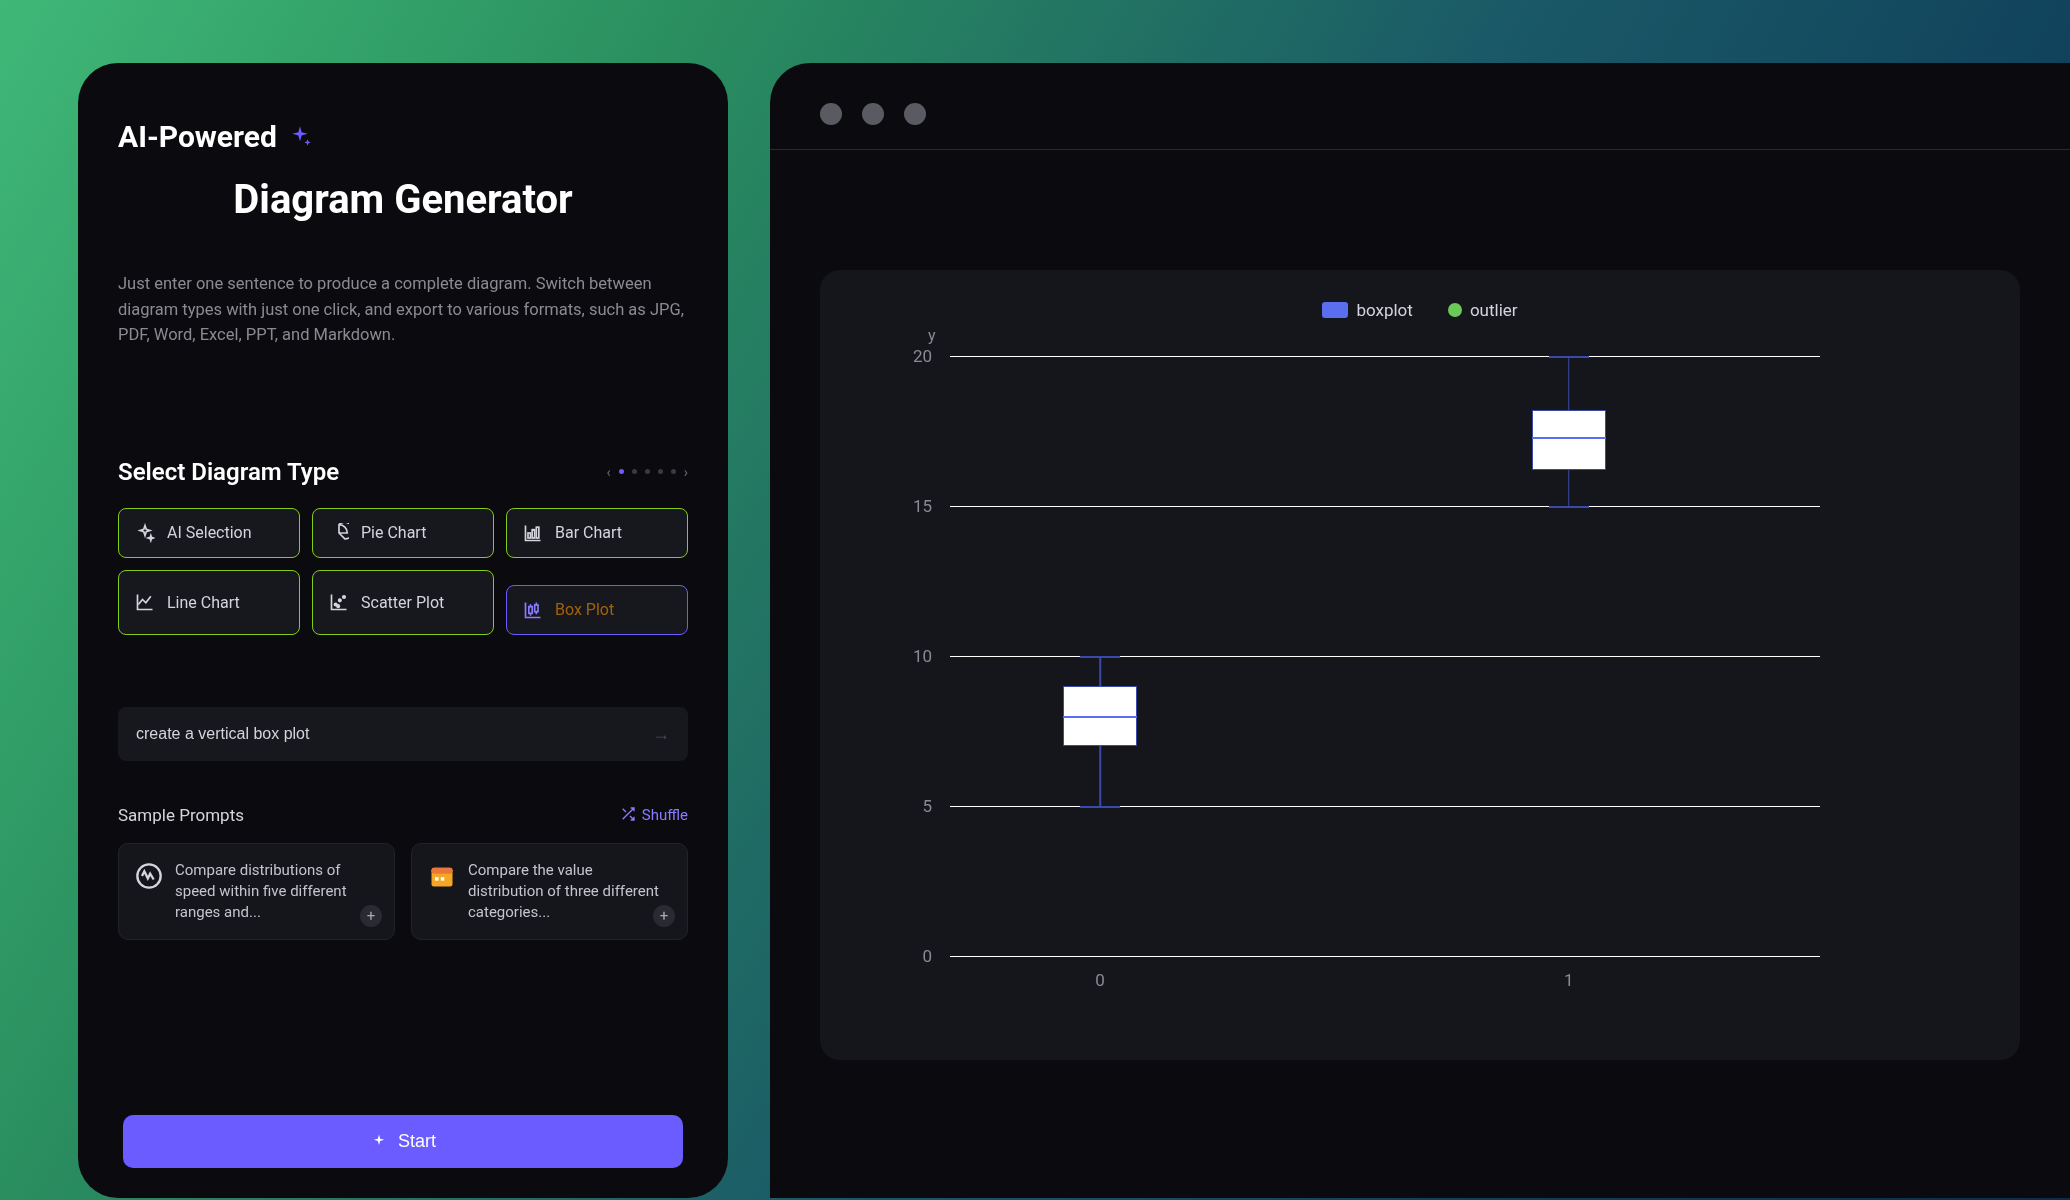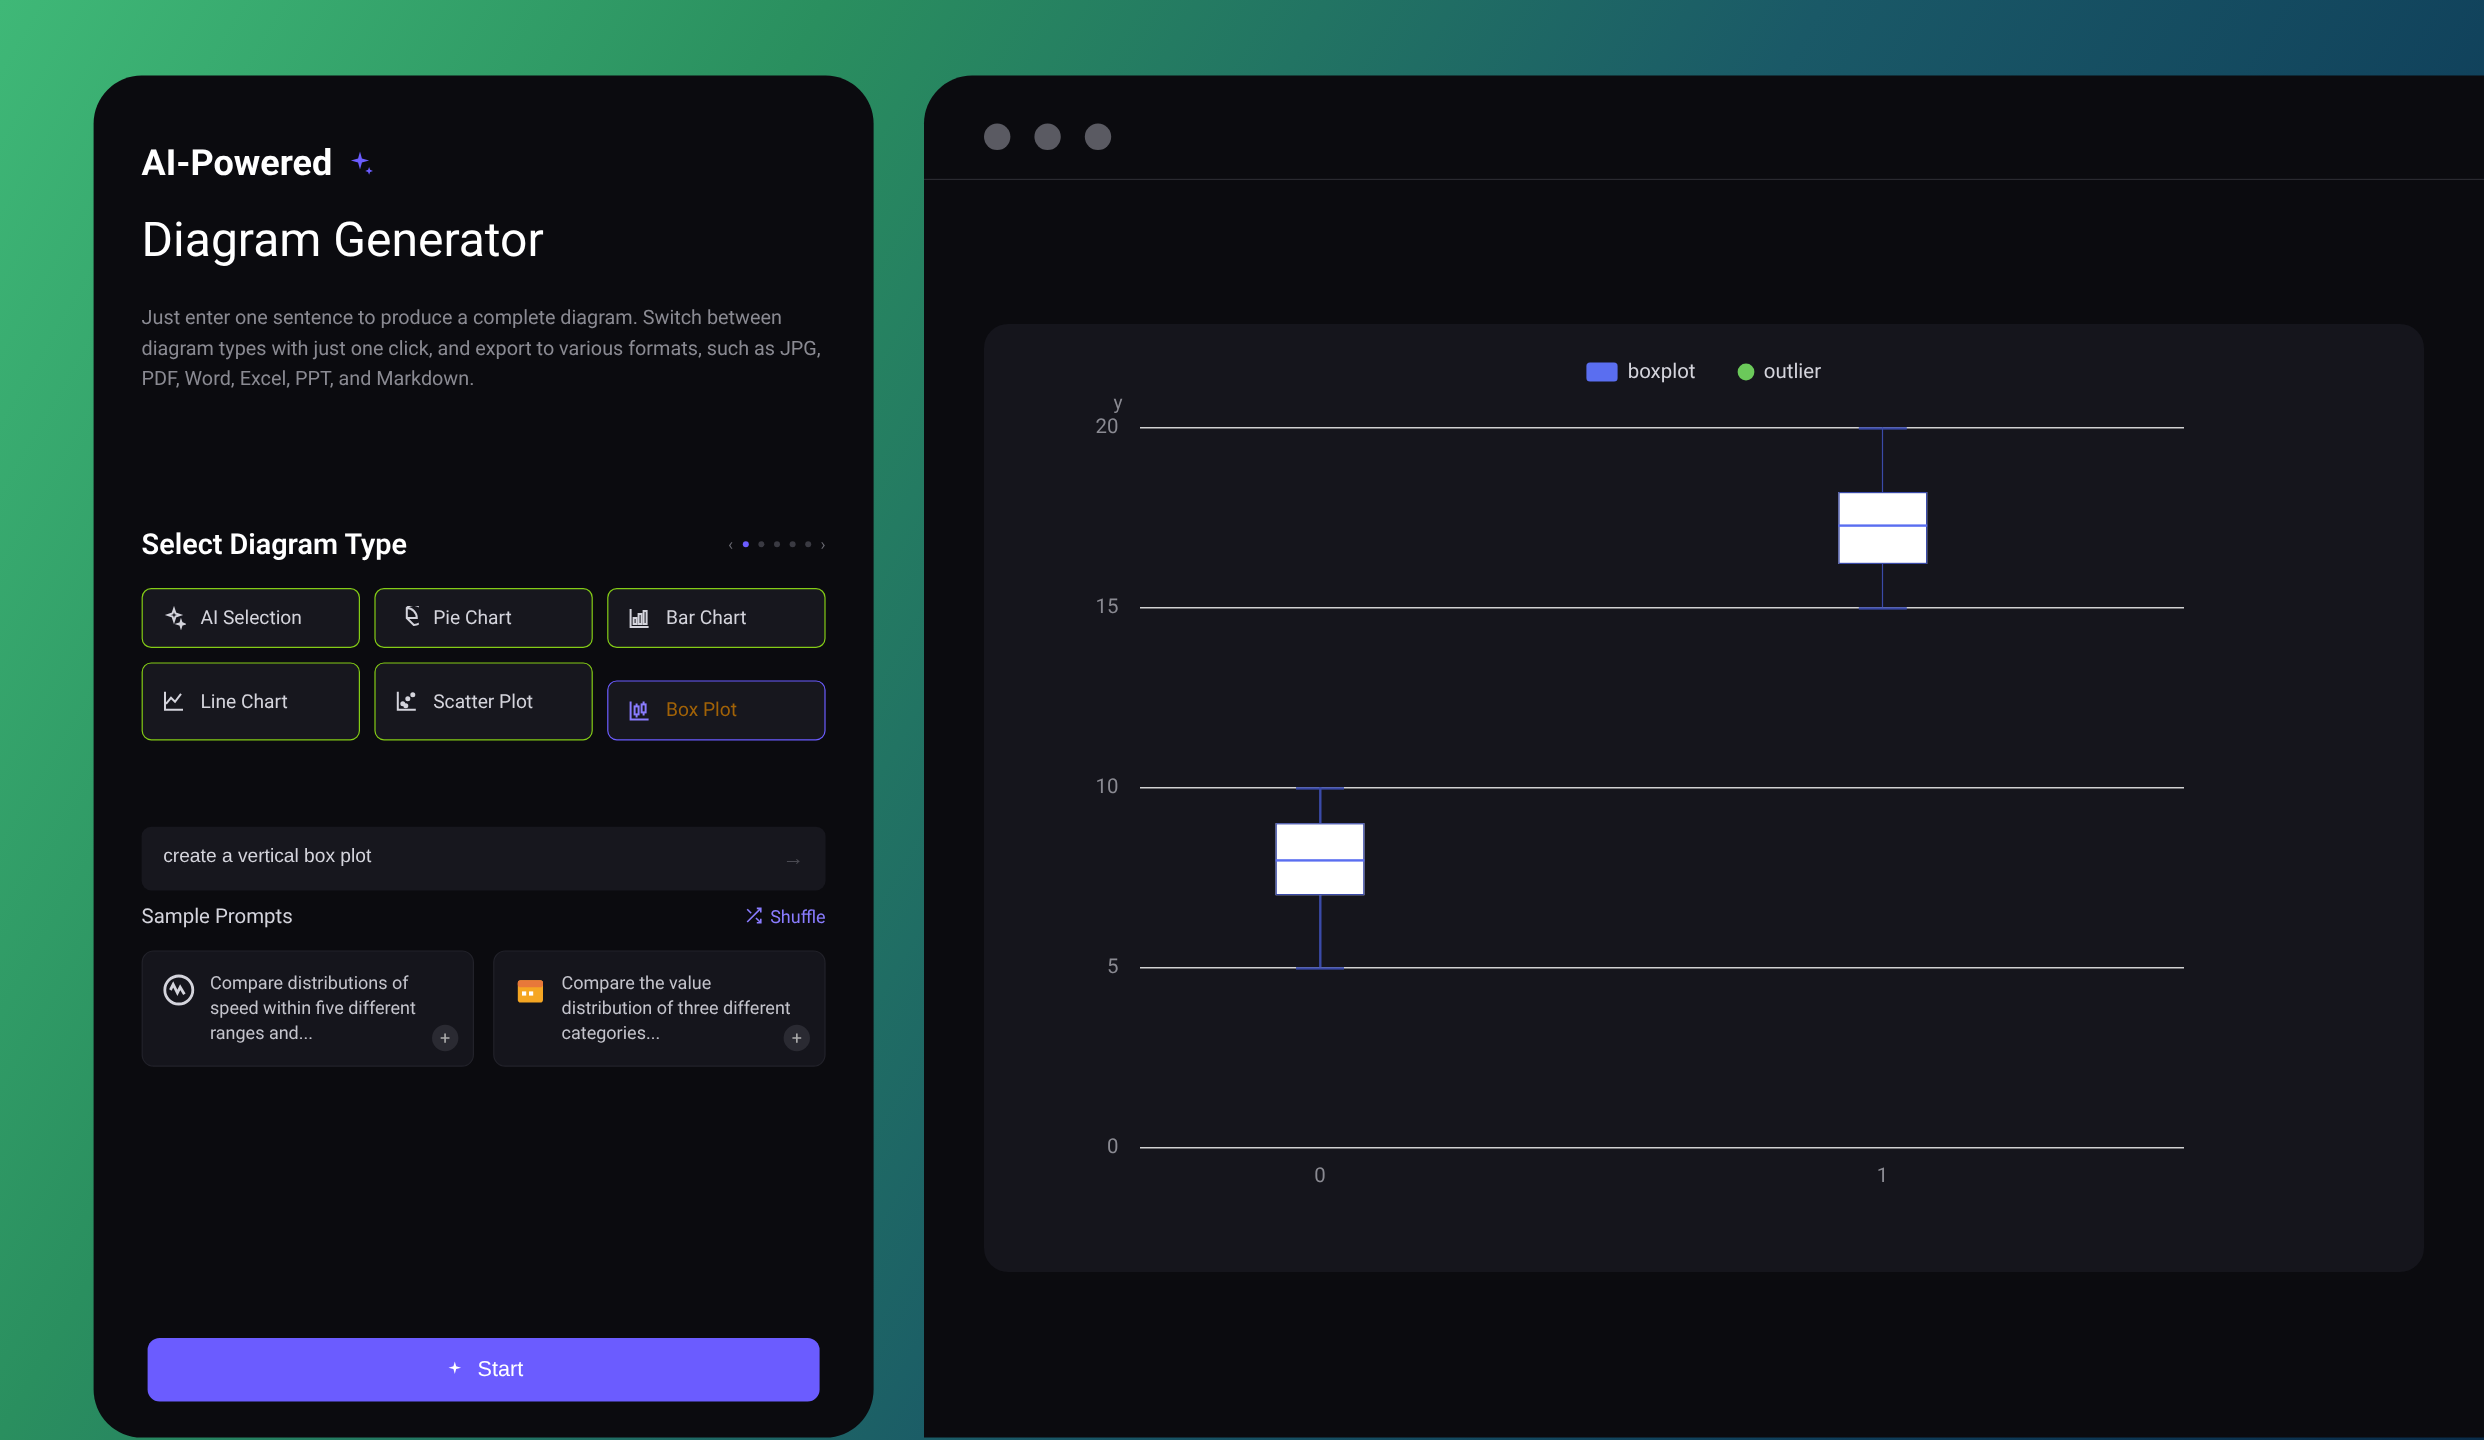--- a/index.html
+++ b/index.html
@@ -32,22 +32,23 @@
   font-weight: 700;
   margin-bottom: 22px;
 }
 .sparkle-icon {
   width: 26px;
   height: 26px;
 }
 .title {
   color: #fff;
   font-size: 40px;
-  font-weight: 400;
-  margin-bottom: 30px;
+  font-weight: 700;
+  margin-bottom: 48px;
+  text-align: center;
 }
 .description {
   color: #8a8a92;
   font-size: 16.5px;
   line-height: 1.55;
   margin-bottom: 110px;
 }
 .section-row {
   display: flex;
   justify-content: space-between;
@@ -91,23 +92,23 @@
   color: #a16207;
   margin-top: 15px;
 }
 .chip.selected svg { stroke: #8a7cff; }
 .chip-icon { width: 20px; height: 20px; flex-shrink: 0; }
 .prompt-input {
   background: #17171e;
   border-radius: 8px;
   padding: 16px 18px;
   display: flex;
-  align-items: flex-start;
+  align-items: center;
   justify-content: space-between;
-  margin-bottom: 12px;
+  margin-bottom: 44px;
 }
 .prompt-input input {
   background: none;
   border: none;
   outline: none;
   color: #d4d4dc;
   font-size: 16px;
   flex: 1;
 }
 .prompt-arrow { color: #4a4a52; font-size: 18px; }

